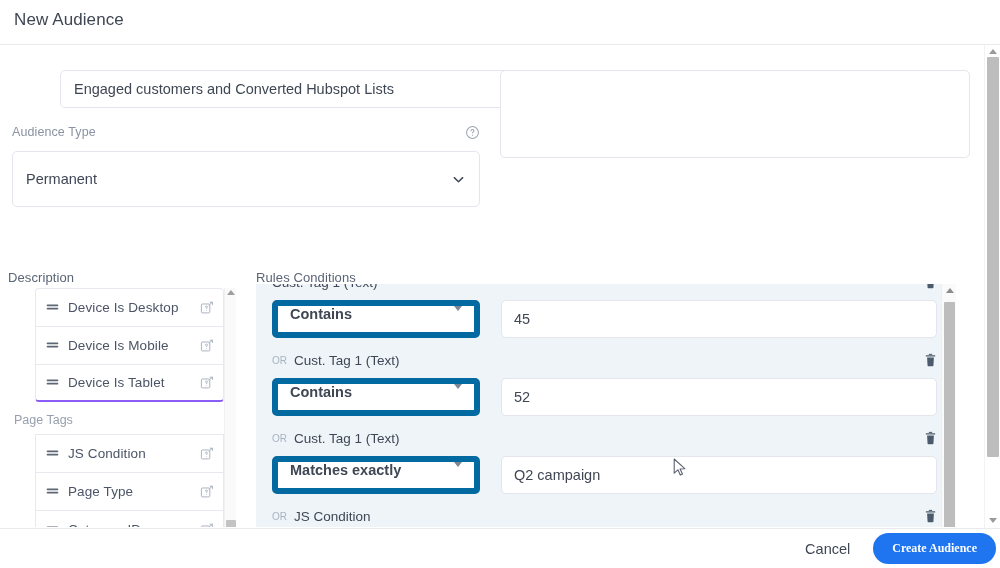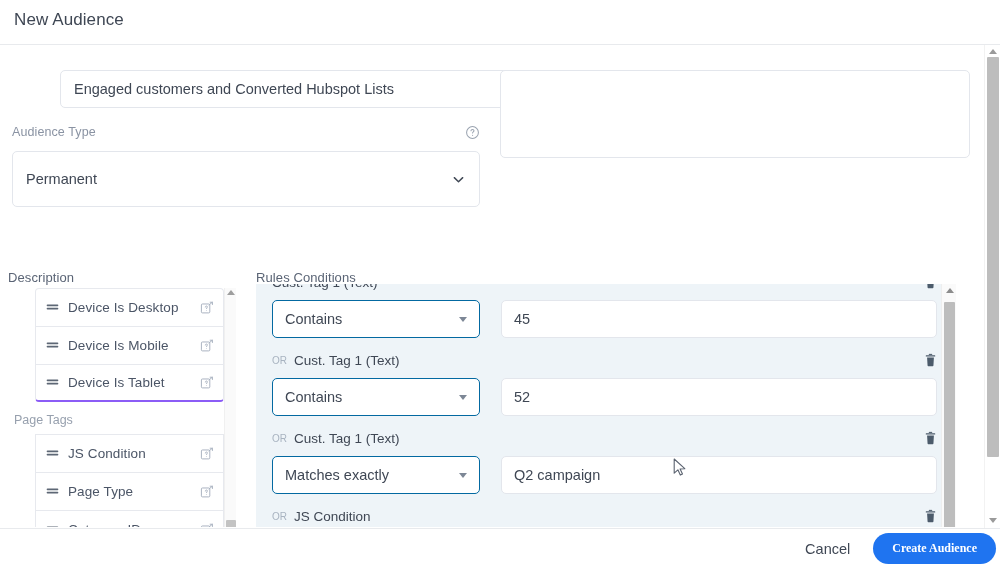--- a/index.html
+++ b/index.html
@@ -150,23 +150,23 @@
     font-size: 13.5px; color: #3f4754;
   }
   .rule-head .orlab { color: #a8b3c0; margin-right: 7px; font-size: 10px; }
   .rule-head .rname { color:#3f4754; }
   .rule-head .trash {
     position:absolute; right: 19px; color:#4c5b6b; display:flex; cursor:pointer;
   }
   .rule-body { display:flex; gap: 21px; padding: 6px 19px 10px 16px; }
   .rule-op {
     width: 208px; height: 38px;
-    background:#fff; border:1px solid #0369a1; border-radius: 5px;
-    display:flex; align-items:center; justify-content:space-between;
-    padding: 0 12px; font-size: 14.5px; color:#3f4754; cursor:pointer;
+    background:#fff; border:6px solid #0369a1; border-radius: 5px;
+    display:flex; justify-content:space-between;
+    padding: 0 12px; font-size: 14.5px; color:#3f4754; cursor:pointer;font-weight:bold;
   }
   .rule-op .caret {
     width:0;height:0;border-left:4.5px solid transparent;border-right:4.5px solid transparent;
     border-top:5px solid #7d8796;
   }
   .rule-val {
     flex: 1; height: 38px;
     background:#fff; border:1px solid #e3e6ec; border-radius: 5px;
     display:flex; align-items:center;
     padding: 0 12px; font-size: 14.5px; color:#3f4754;

